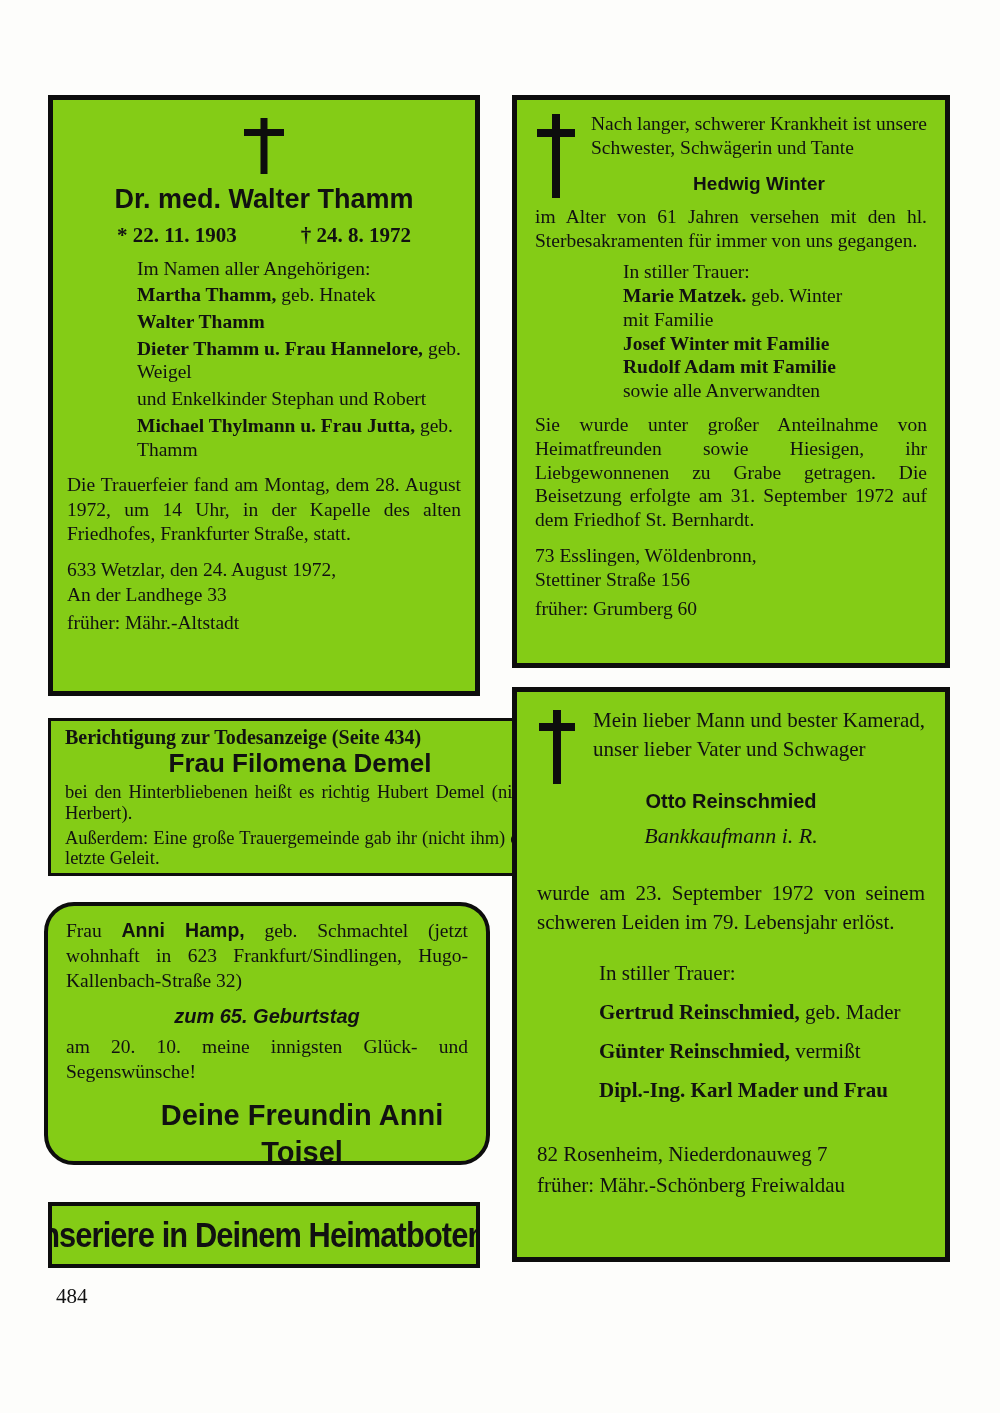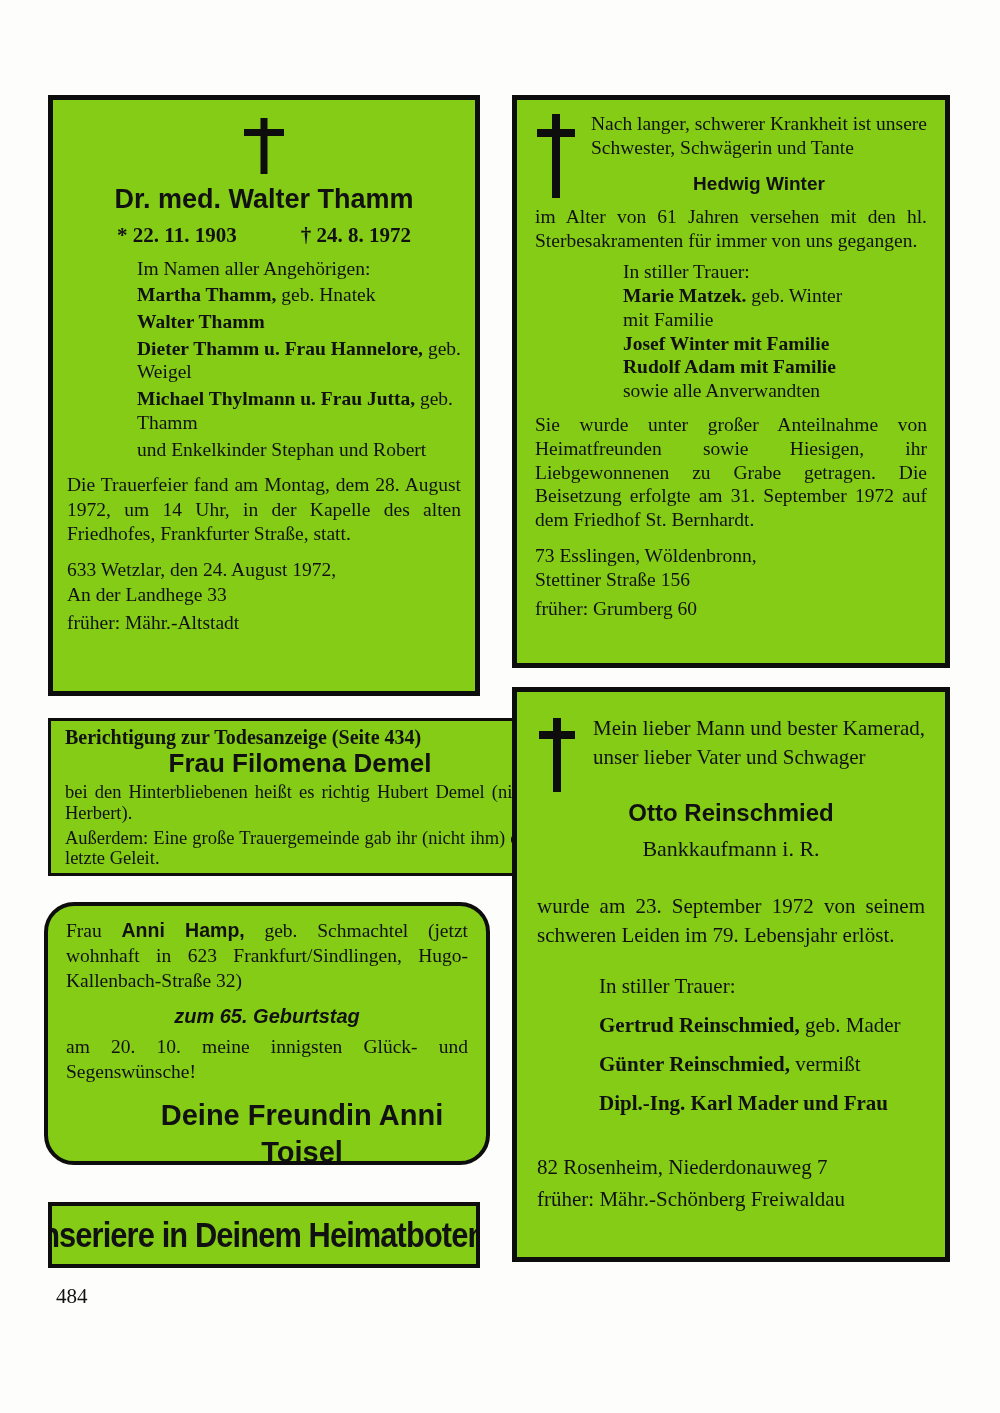--- a/index.html
+++ b/index.html
@@ -54,26 +54,26 @@
   
   .box-hamp{left:44px;top:902px;width:446px;height:263px;border-width:4px;border-radius:30px;padding:12px 18px;font-size:19.5px;line-height:1.28;}
   .hamp-occasion{margin:10px 0 6px;text-align:center;font-size:20px;font-weight:bold;font-style:italic;}
   .hamp-sign{margin-top:12px;padding-left:70px;text-align:center;font-size:29px;font-weight:bold;}
 
   
   .box-inserat{left:48px;top:1202px;width:432px;height:66px;border-width:4px;display:flex;align-items:center;justify-content:center;}
   .inserat-text{display:inline-block;transform:scaleX(.88);font-size:35px;font-weight:bold;letter-spacing:-1px;white-space:nowrap;}
 
   
-  .box-reinschmied{left:512px;top:687px;width:438px;height:575px;padding:22px 20px;font-size:21px;line-height:1.38;}
+  .box-reinschmied{left:512px;top:687px;width:438px;height:575px;padding:14px 20px;font-size:21px;line-height:1.38;}
   .box-reinschmied .cross{float:left;width:36px;height:74px;margin:4px 18px 4px 2px;}
   .box-reinschmied .cross .bar-v{width:8px;}
   .box-reinschmied .cross .bar-h{height:8px;top:18%;}
-  .rein-title{clear:both;margin:16px 0 0;text-align:center;font-size:24px;font-weight:bold;}
-  .rein-subtitle{margin-top:5px;text-align:center;font-size:22px;}
+  .rein-title{clear:both;margin:16px 0 0;text-align:center;font-size:20px;font-weight:bold;}
+  .rein-subtitle{margin-top:5px;text-align:center;font-size:22px;font-style:italic;}
   .rein-para{margin-top:28px;}
   .rein-trauer{margin:22px 0 0 62px;}
   .rein-names{margin-left:62px;}
   .rein-names .entry{margin-top:10px;}
   .rein-addr{margin-top:34px;line-height:1.5;}
 
   .page-number{position:absolute;left:48px;top:1284px;font-size:21px;margin-left:8px;}
 </style>
 </head>
 <body>
@@ -88,22 +88,22 @@
     <div class="thamm-title sans">Dr. med. Walter Thamm</div>
     <div class="thamm-dates serif">
       <span>* 22. 11. 1903</span>
       <span>† 24. 8. 1972</span>
     </div>
     <div class="thamm-intro serif">Im Namen aller Angehörigen:</div>
     <div class="thamm-names serif">
       <div class="entry"><span class="b">Martha Thamm,</span><span> geb. Hnatek</span></div>
       <div class="entry"><span class="b">Walter Thamm</span><span></span></div>
       <div class="entry"><span class="b">Dieter Thamm u. Frau Hannelore,</span><span> geb. Weigel</span></div>
+      <div class="entry"><span class="b"></span><span>und Enkelkinder Stephan und Robert</span></div>
       <div class="entry"><span class="b">Michael Thylmann u. Frau Jutta,</span><span> geb. Thamm</span></div>
-      <div class="entry"><span class="b"></span><span>und Enkelkinder Stephan und Robert</span></div>
     </div>
     <div class="thamm-funeral serif just">Die Trauerfeier fand am Montag, dem 28. August 1972, um 14 Uhr, in der Kapelle des alten Friedhofes, Frankfurter Straße, statt.</div>
     <div class="thamm-addr serif">
       <div>633 Wetzlar, den 24. August 1972,</div>
       <div>An der Landhege 33</div>
     </div>
     <div class="thamm-former serif">früher: Mähr.-Altstadt</div>
   </section>
 
   <section class="box box-winter serif">

